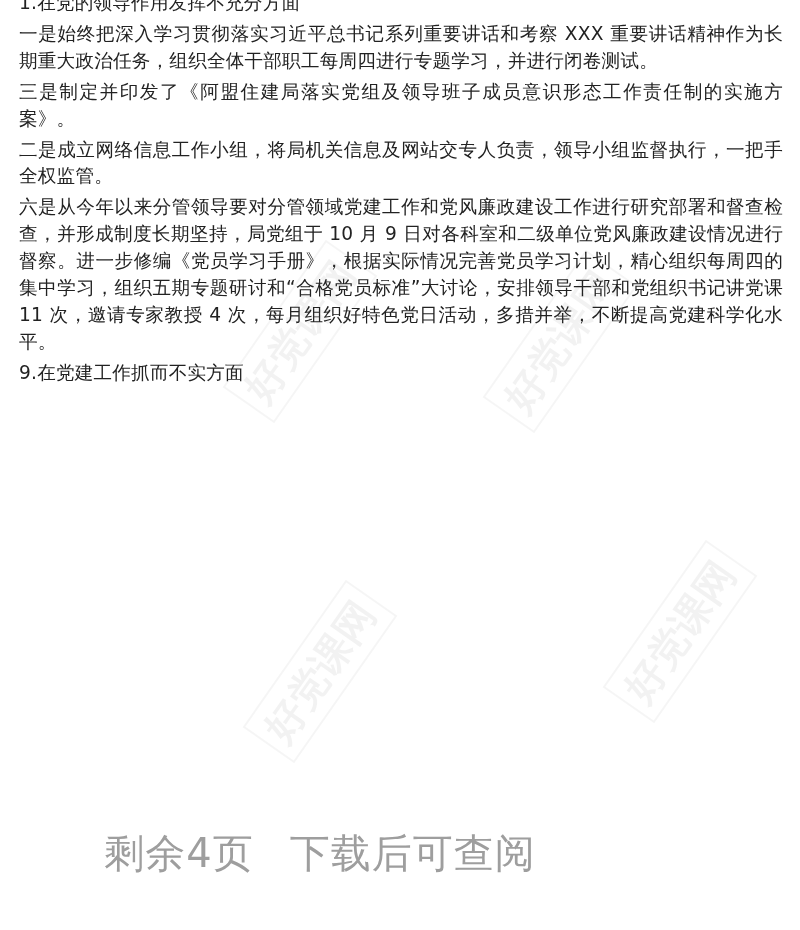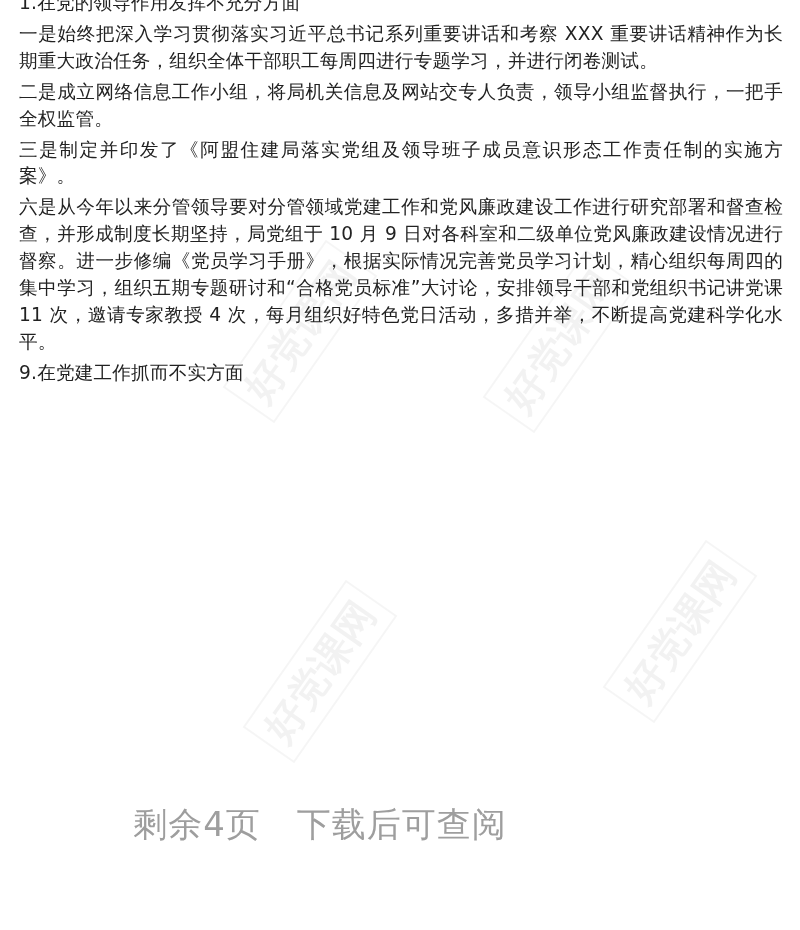--- a/index.html
+++ b/index.html
@@ -16,38 +16,38 @@
   .doc p { margin: 4px; text-align: justify; text-align-last: left; }
   .watermark {
     position: absolute; color: rgba(0,0,0,0.05); font-size: 40px; font-weight: bold;
     transform: rotate(-55deg); white-space: nowrap; pointer-events: none;
     border: 2px solid rgba(0,0,0,0.04); padding: 2px 8px;
   }
   .fade {
     position: absolute; left: 0; top: 780px; width: 800px; height: 150px; background: #ffffff;
   }
   .more {
-    position: absolute; left: 0; top: 802px; width: 640px; text-align: center;
-    font-size: 34px; color: #9e9e9e; letter-spacing: 1px;
+    position: absolute; left: 0; top: 826px; width: 640px; text-align: center;
+    font-size: 40px; color: #9e9e9e; letter-spacing: 1px;
   }
   .more span + span { margin-left: 36px; }
 </style>
 </head>
 <body>
 
 <div class="watermark" style="left:470px; top:310px;">好党课网</div>
 <div class="watermark" style="left:210px; top:300px;">好党课网</div>
 <div class="watermark" style="left:590px; top:600px;">好党课网</div>
 <div class="watermark" style="left:230px; top:640px;">好党课网</div>
 
 <div class="doc">
   <p>1.在党的领导作用发挥不充分方面</p>
   <p>一是始终把深入学习贯彻落实习近平总书记系列重要讲话和考察 XXX 重要讲话精神作为长期重大政治任务，组织全体干部职工每周四进行专题学习，并进行闭卷测试。</p>
+  <p>三是制定并印发了《阿盟住建局落实党组及领导班子成员意识形态工作责任制的实施方案》。</p>
   <p>二是成立网络信息工作小组，将局机关信息及网站交专人负责，领导小组监督执行，一把手全权监管。</p>
-  <p>三是制定并印发了《阿盟住建局落实党组及领导班子成员意识形态工作责任制的实施方案》。</p>
   <p>六是从今年以来分管领导要对分管领域党建工作和党风廉政建设工作进行研究部署和督查检查，并形成制度长期坚持，局党组于 10 月 9 日对各科室和二级单位党风廉政建设情况进行督察。进一步修编《党员学习手册》，根据实际情况完善党员学习计划，精心组织每周四的集中学习，组织五期专题研讨和“合格党员标准”大讨论，安排领导干部和党组织书记讲党课 11 次，邀请专家教授 4 次，每月组织好特色党日活动，多措并举，不断提高党建科学化水平。</p>
   <p>9.在党建工作抓而不实方面</p>
 </div>
 
 <div class="fade"></div>
 
 <div class="more">
   <span>剩余4页</span><span>下载后可查阅</span>
 </div>
 

